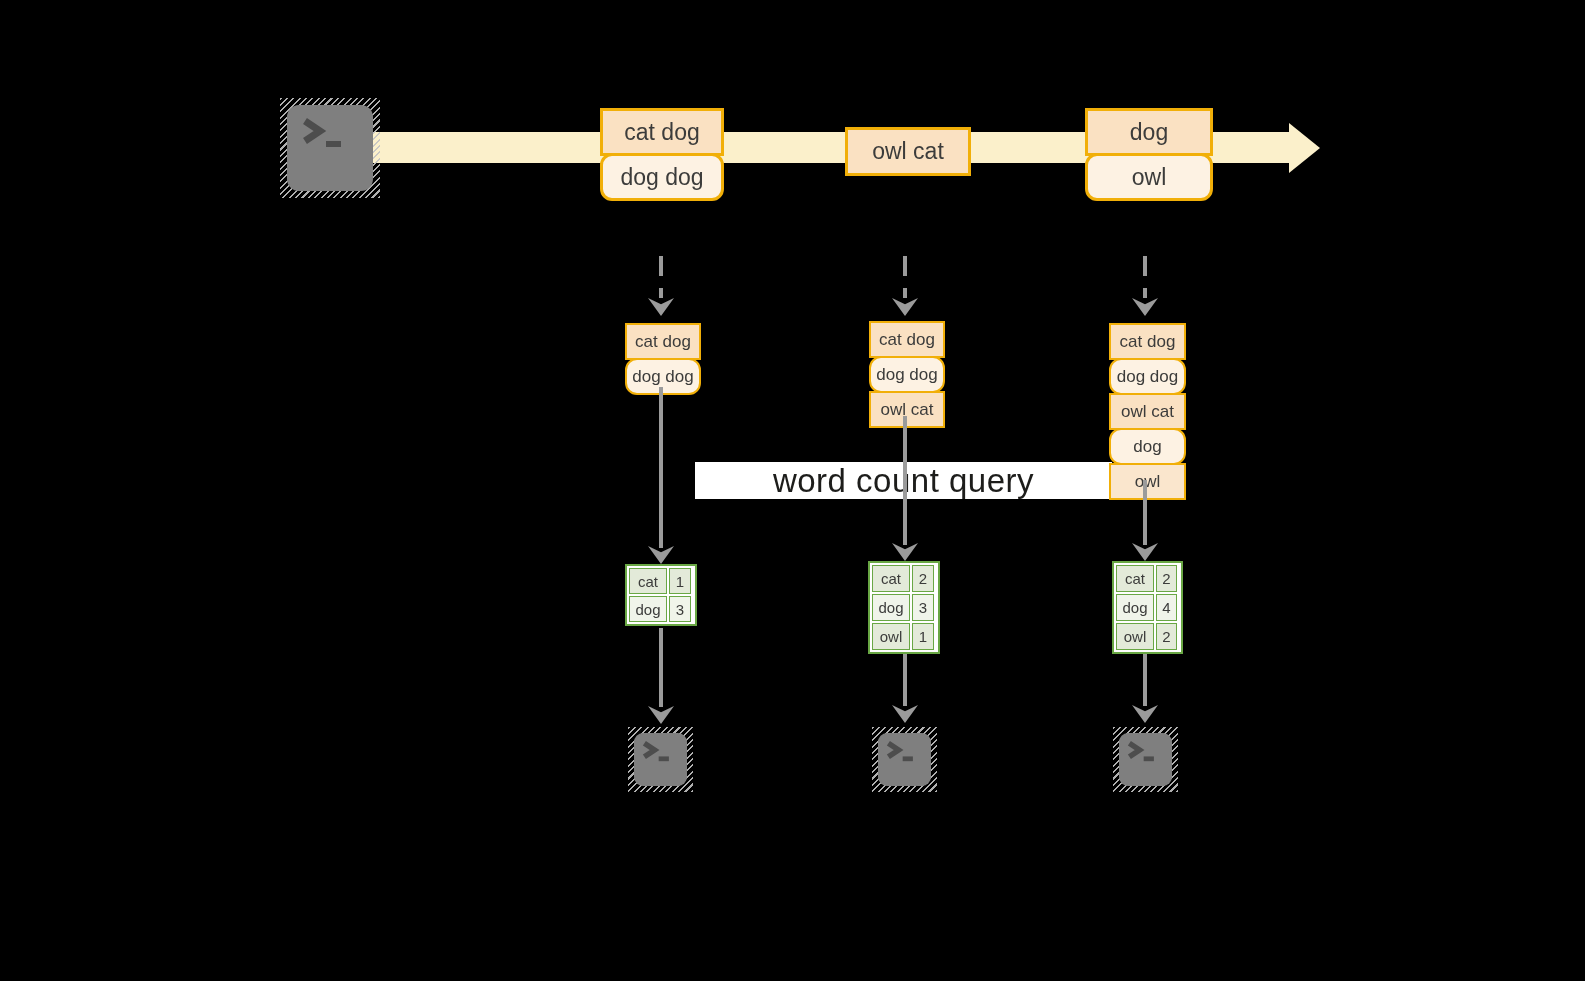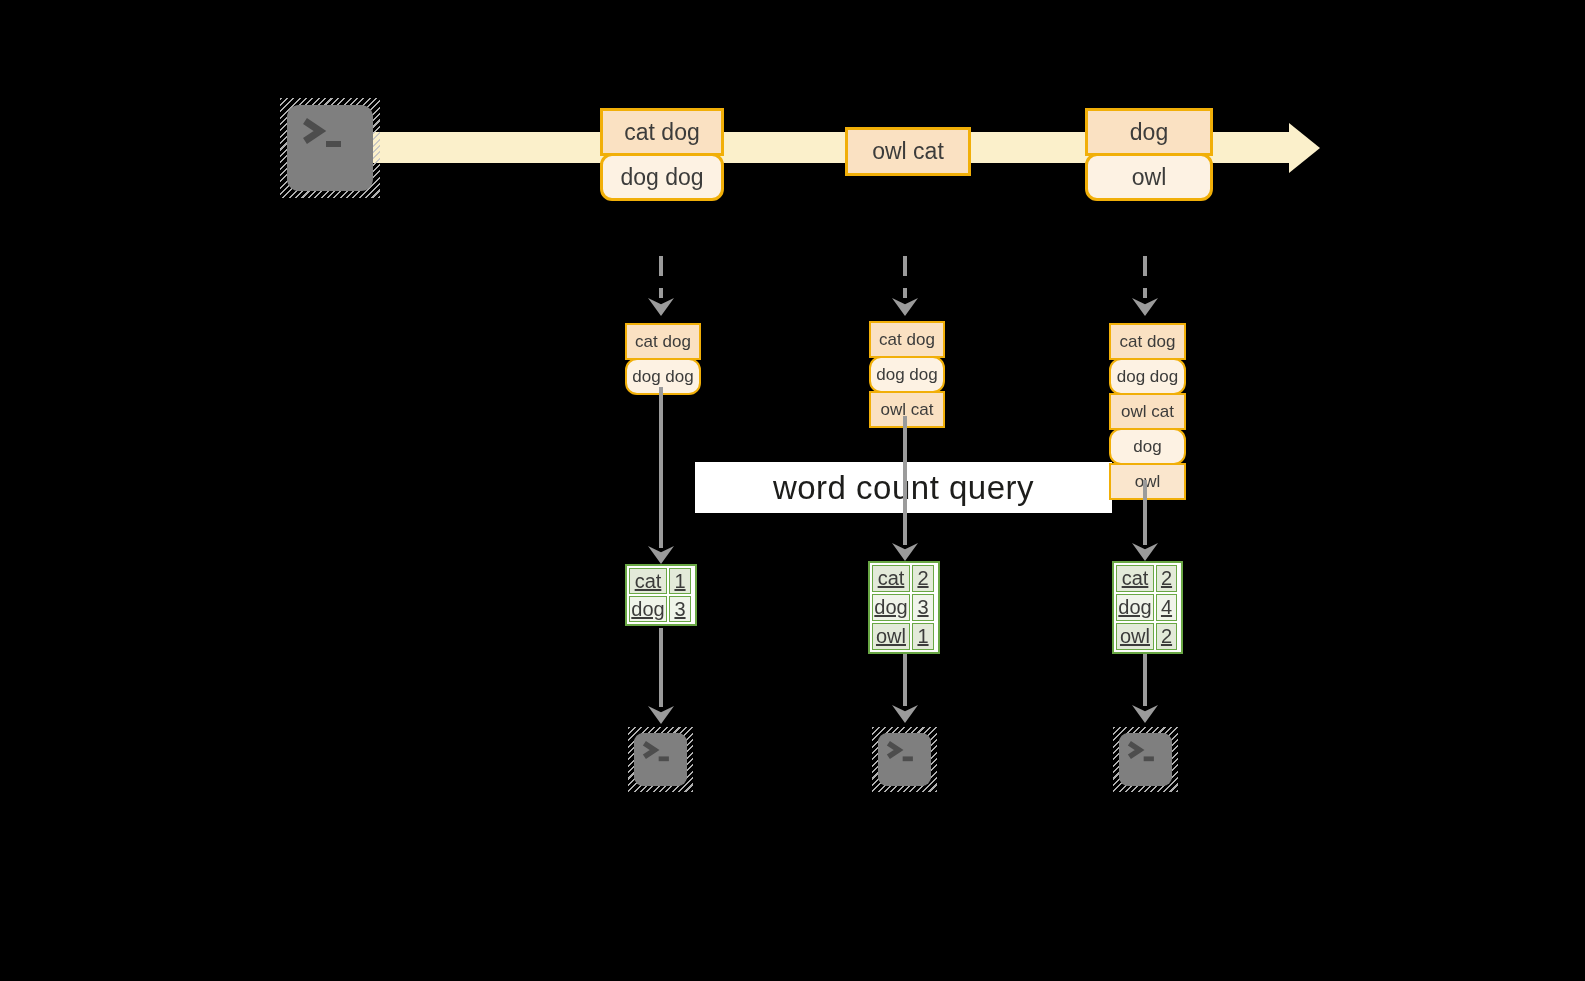--- a/index.html
+++ b/index.html
@@ -32,21 +32,21 @@
   .ahead{width:26px;height:18px;background:#9B9B9B;z-index:3;
          clip-path:polygon(0 0,50% 35%,100% 0,50% 100%);}
 
   
   .qband{background:#FFFFFF;display:flex;align-items:center;justify-content:center;z-index:1;}
   .qband span{font-size:33px;color:#1D1D1B;letter-spacing:0.5px;}
 
   
   .gtable{border:2px solid #69A744;background:#FFFFFF;padding:2px;display:grid;gap:2px;z-index:2;}
   .gcell{border:1px solid #69A744;display:flex;align-items:center;justify-content:center;
-         font-size:20px;color:#3C3C3B;text-decoration:underline;}
+         font-size:15px;color:#3C3C3B;}
   .g-dark{background:#E3EAD9;}
   .g-light{background:#F0F4EA;}
 
   
   .term{z-index:2;}
   .term .hatch{position:absolute;inset:0;
     background:repeating-linear-gradient(135deg,rgba(195,195,195,.9) 0 1.5px,transparent 1.5px 4.5px);}
   .term .body{position:absolute;background:#7F7F7F;}
   .term.big .body{inset:7px;border-radius:12px;}
   .term.small .body{inset:6px;border-radius:9px;}
@@ -99,21 +99,21 @@
   <div class="srow p-dark">owl cat</div>
 </div>
 <div class="abs stack" style="left:1109px;top:323px;width:73px">
   <div class="srow p-dark">cat dog</div>
   <div class="srow p-light">dog dog</div>
   <div class="srow p-dark">owl cat</div>
   <div class="srow p-light">dog</div>
   <div class="srow p-mid">owl</div>
 </div>
 
-<div class="abs qband" style="left:695px;top:462px;width:417px;height:51px">
+<div class="abs qband" style="left:695px;top:462px;width:417px;height:37px">
   <span>word count query</span>
 </div>
 
 <div class="abs vline" style="left:659px;top:387px;height:161px"></div>
 <div class="abs ahead" style="left:648px;top:546px"></div>
 <div class="abs vline" style="left:903px;top:416px;height:129px"></div>
 <div class="abs ahead" style="left:892px;top:543px"></div>
 <div class="abs vline" style="left:1143px;top:480px;height:65px"></div>
 <div class="abs ahead" style="left:1132px;top:543px"></div>
 

